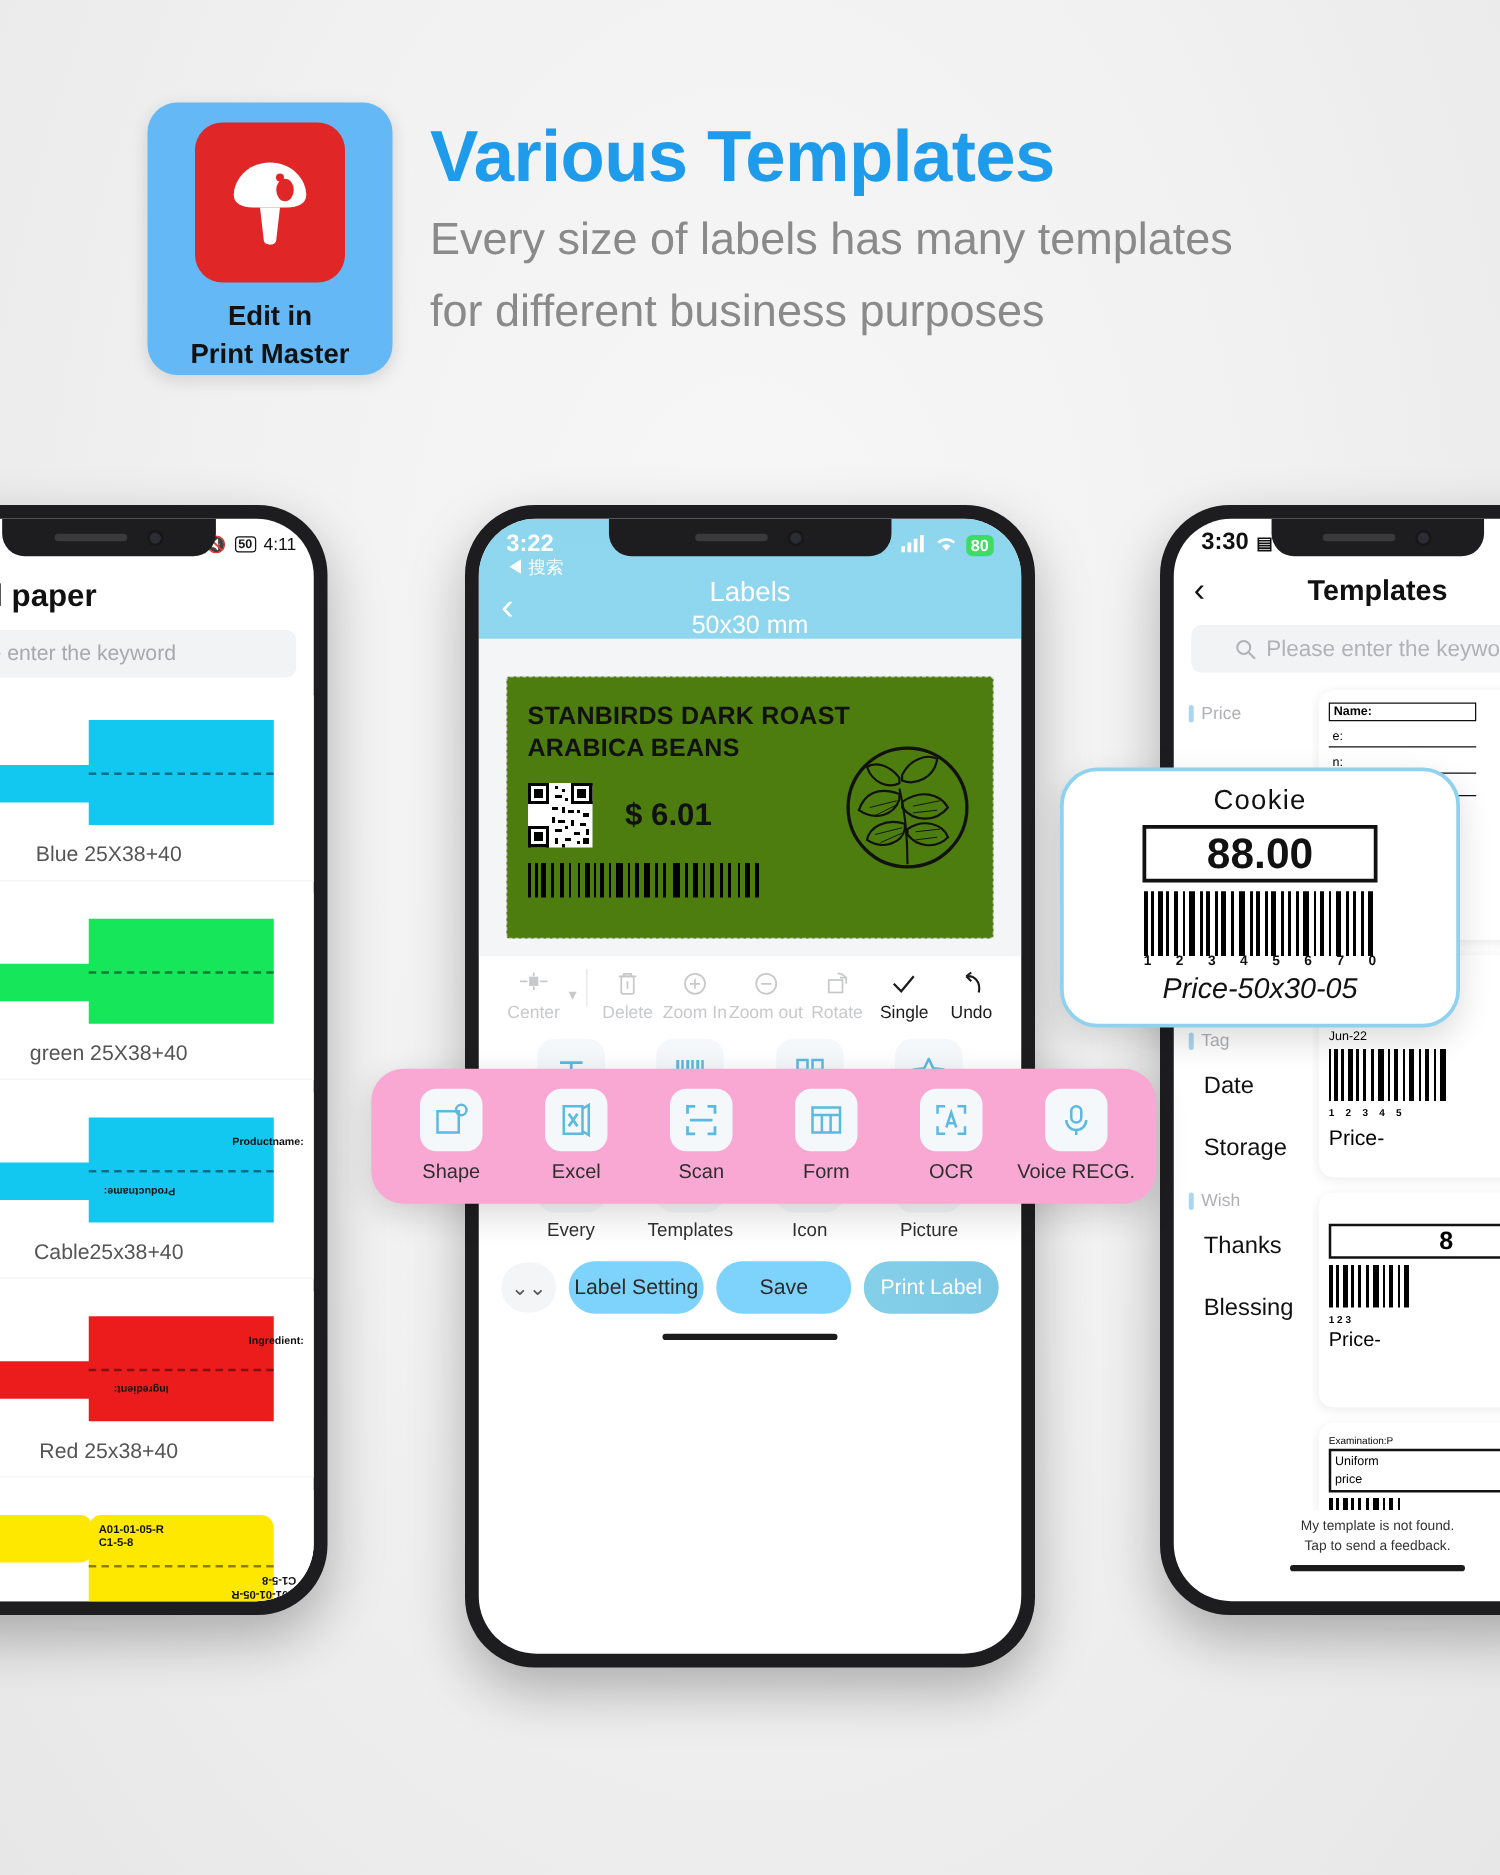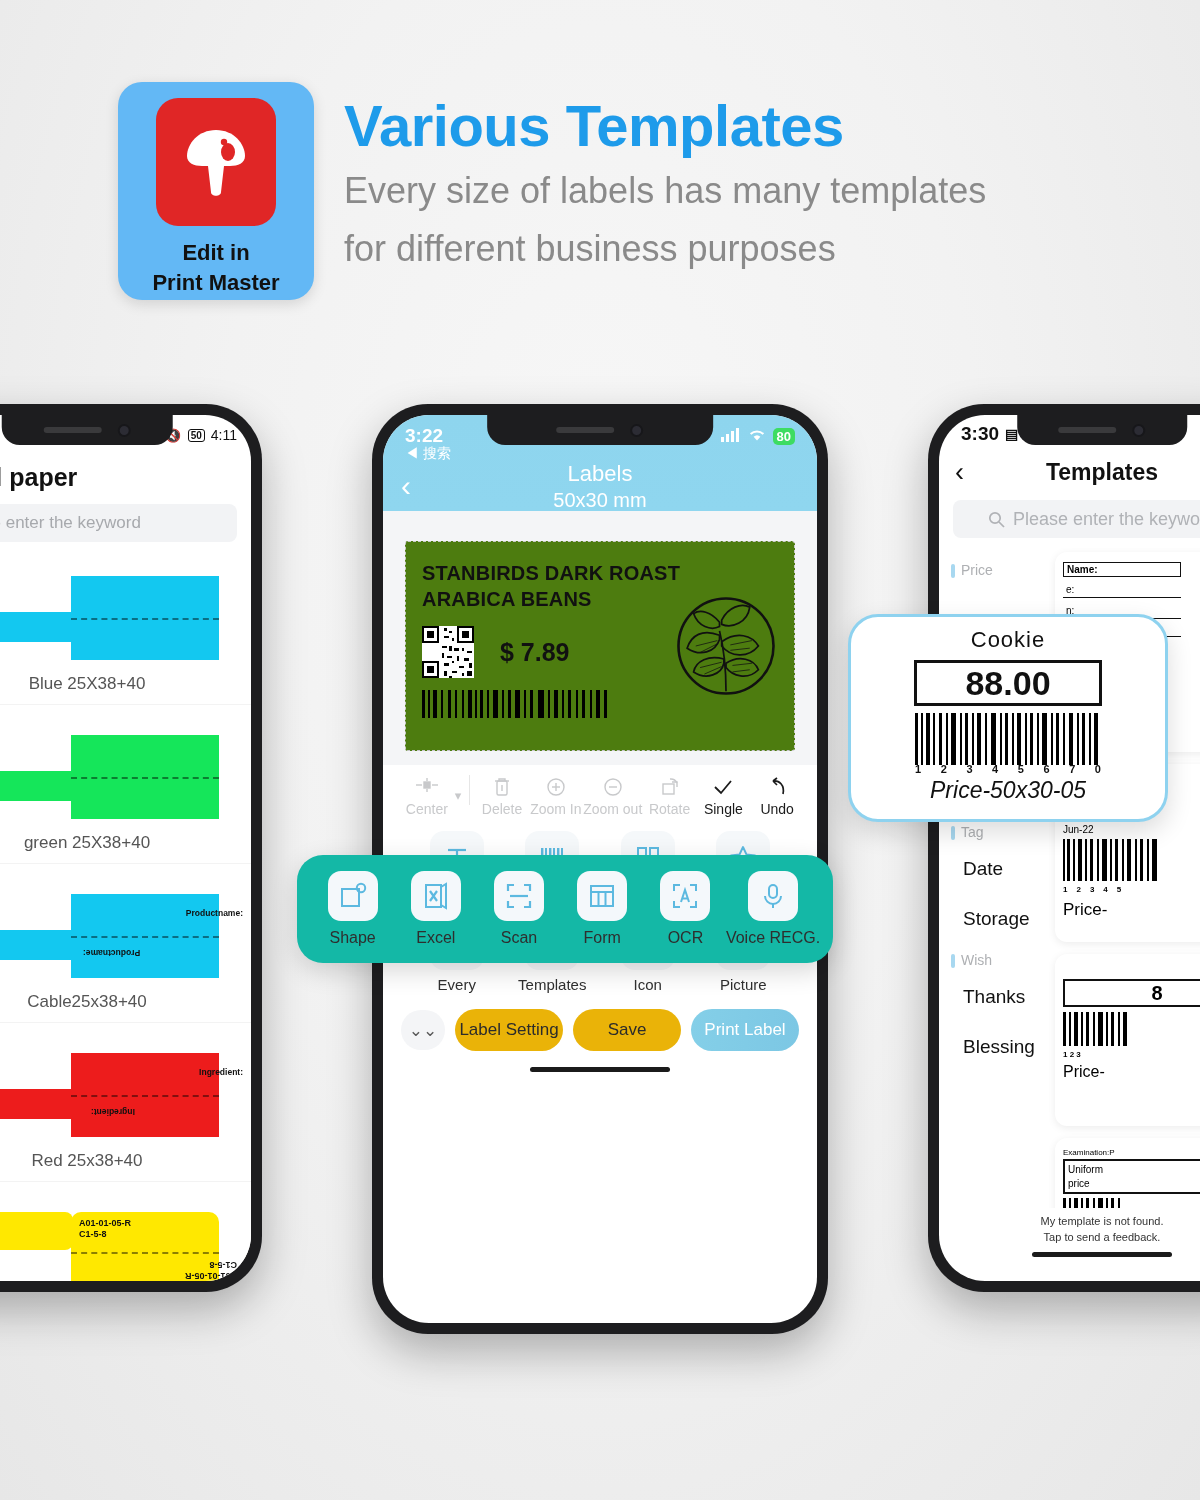--- a/index.html
+++ b/index.html
@@ -88,22 +88,22 @@
     padding: 18px 16px 14px 16px; height: 210px; position: relative;
   }
   .lbl-title { font-size: 20px; font-weight: 700; color:#111; line-height: 1.3; letter-spacing:.2px; }
   .lbl-row { display:flex; align-items:center; margin-top: 14px; }
   .qr { width: 52px; height: 52px; }
   .price { font-size: 25px; font-weight: 700; margin-left: 26px; color:#111;}
   .barcode-svg { margin-top: 12px; }
   .leafcircle { position:absolute; right: 14px; top: 50px; width: 108px; height: 108px; }
 
   .float-tools {
-    position: absolute; left: 297px; top: 855px; width: 536px; height: 108px;
-    background:#14b8a6; border-radius: 26px; box-shadow: 0 8px 26px rgba(0,0,0,.16);
+    position: absolute; left: 297px; top: 855px; width: 628px; height: 108px;
+    background:#f9a8d4; border-radius: 26px; box-shadow: 0 8px 26px rgba(0,0,0,.16);
     display:flex; align-items:center; justify-content:space-around; padding: 0 14px; z-index: 60; text-align: center;
   }
   .ft-item { display:flex; flex-direction:column; align-items:center; width: 92px; }
   .ft-icon {
     width: 50px; height: 50px; background:#f4f8fb; border-radius: 13px;
     display:flex; align-items:center; justify-content:center;
   }
   .ft-label { margin-top: 8px; font-size: 16px; color:#2e2e2e; white-space: nowrap; }
 
   .sec-tools { display:flex; align-items:flex-end; padding: 10px 14px 8px 18px; gap: 2px; position:relative; }
@@ -113,21 +113,21 @@
   .st-div { width:1px; height: 30px; background:#e6e6e6; margin: 0 4px 12px 4px;}
 
   .tool-grid { display:grid; grid-template-columns: repeat(4, 1fr); row-gap: 8px; padding: 6px 26px 2px 26px; position:relative;}
   .tg-item { display:flex; flex-direction:column; align-items:center; }
   .tg-icon { width: 54px; height: 54px; background:#f5f8fa; border-radius: 14px; display:flex; align-items:center; justify-content:center;}
   .tg-lab { font-size: 15px; color:#303030; margin-top: 6px; }
   .grid-next { position:absolute; right: 2px; top: 50%; transform: translateY(-50%); color:#5cc0e8; font-size: 34px; font-weight:300;}
 
   .bottom-bar { display:flex; align-items:center; gap: 10px; padding: 14px 18px 8px 18px; }
   .bb-chev { width: 44px; height: 40px; background:#f4f5f7; border-radius: 20px; display:flex; align-items:center; justify-content:center; color:#5a5a5a; font-size: 17px;}
-  .bb-btn { flex:1; height: 42px; background:#eab308; border-radius: 21px; display:flex; align-items:center; justify-content:center; font-size:17px; color:#2b2b2b;}
+  .bb-btn { flex:1; height: 42px; background:#7dd3fc; border-radius: 21px; display:flex; align-items:center; justify-content:center; font-size:17px; color:#2b2b2b;}
   .bb-btn.primary { background: linear-gradient(90deg,#84cfe8,#7cc7e4); color:#fff; }
   .home-ind { width: 140px; height: 5px; background:#1b1b1b; border-radius:3px; margin: 8px auto 0 auto; }
 
   
   .rp-status { display:flex; align-items:center; gap:6px; padding: 8px 0 0 22px; font-size:19px; font-weight:700; color:#111;}
   .rp-nav { display:flex; align-items:center; padding: 12px 16px 10px 16px; position:relative; }
   .rp-nav .chev { font-size: 27px; font-weight: 300; color:#111; }
   .rp-navtitle { position:absolute; left:0; right:0; text-align:center; font-size:23px; font-weight:700; color:#111; }
   .rp-search { margin: 2px 14px 10px 14px; height: 38px; background:#f2f3f5; border-radius:8px; display:flex; align-items:center; justify-content:center; gap:8px; color:#b0b2b6; font-size: 18px;}
   .rp-body { display:flex; height: 660px; }
@@ -323,21 +323,21 @@
               <rect x="12" y="14" width="1" height="1"></rect>
                 <rect x="15" y="16" width="2" height="1"></rect>
               <rect x="19" y="15" width="1" height="2"></rect>
                 <rect x="9" y="18" width="1" height="2"></rect>
               <rect x="12" y="18" width="2" height="1"></rect>
                 <rect x="16" y="19" width="1" height="1"></rect>
               <rect x="18" y="18" width="2" height="2"></rect>
                 <rect x="11" y="20" width="1" height="1"></rect>
             </g>
           </svg>
-          <div class="price">$ 7.89</div>
+          <div class="price">$ 6.01</div>
         </div>
         <svg class="barcode-svg" width="196" height="28" viewBox="0 0 196 28" shape-rendering="crispEdges">
           <g fill="#000">
             <rect x="0" y="0" width="3" height="28"></rect>
               <rect x="6" y="0" width="2" height="28"></rect>
             <rect x="11" y="0" width="4" height="28"></rect>
               <rect x="19" y="0" width="2" height="28"></rect>
             <rect x="26" y="0" width="3" height="28"></rect>
               <rect x="33" y="0" width="2" height="28"></rect>
             <rect x="40" y="0" width="2" height="28"></rect>

